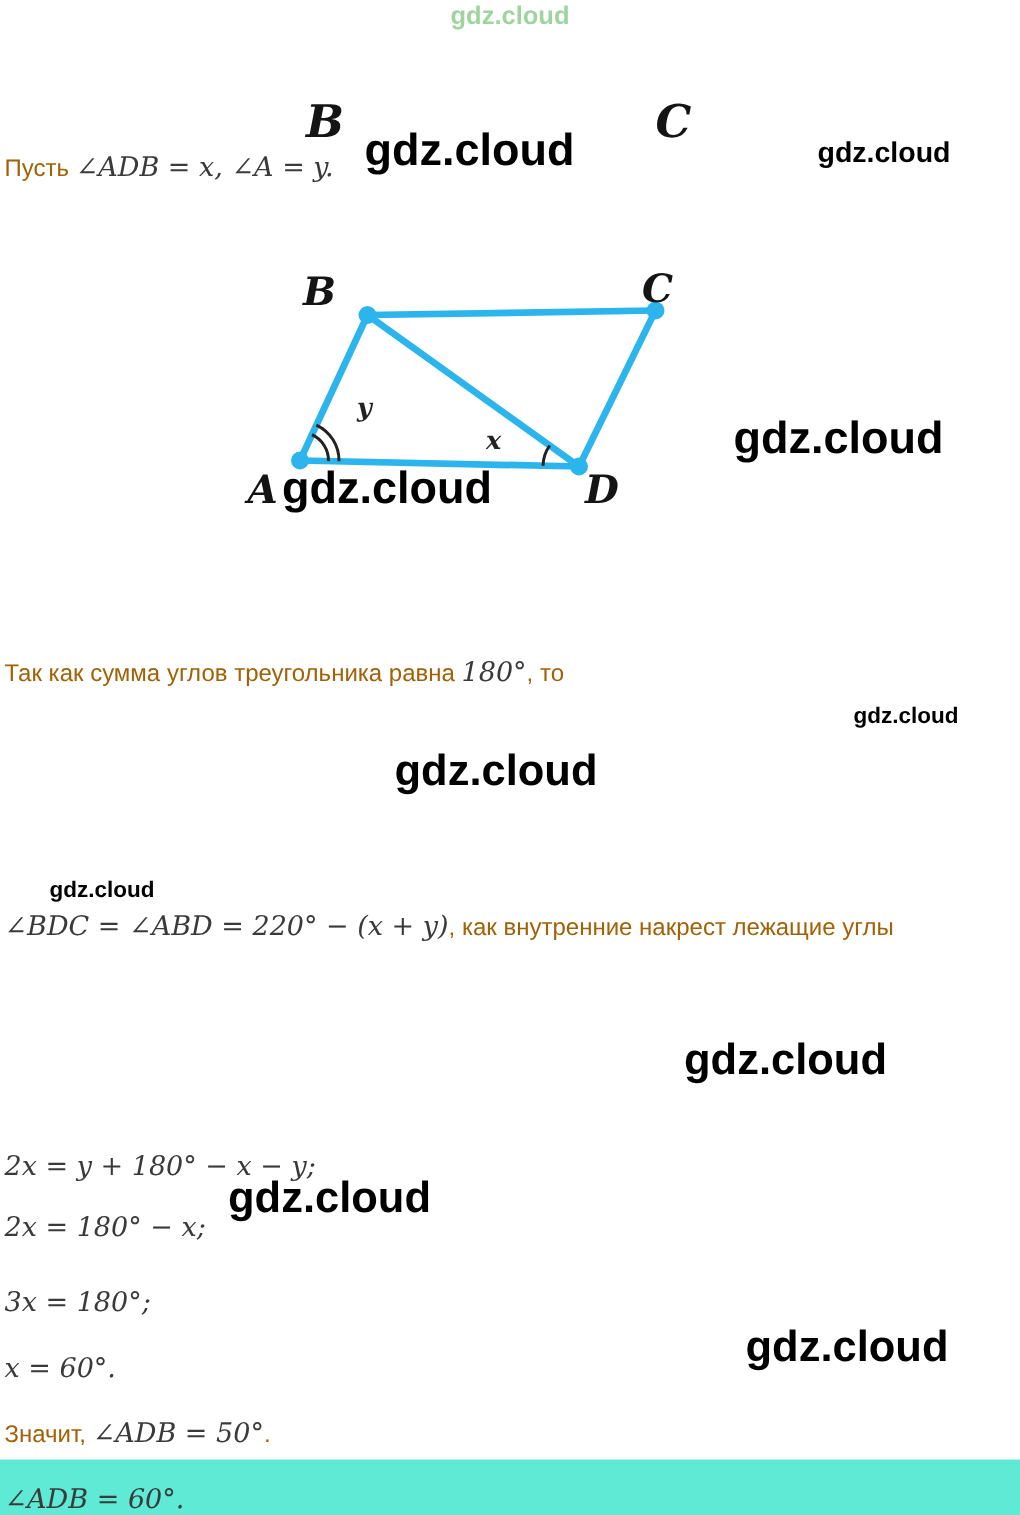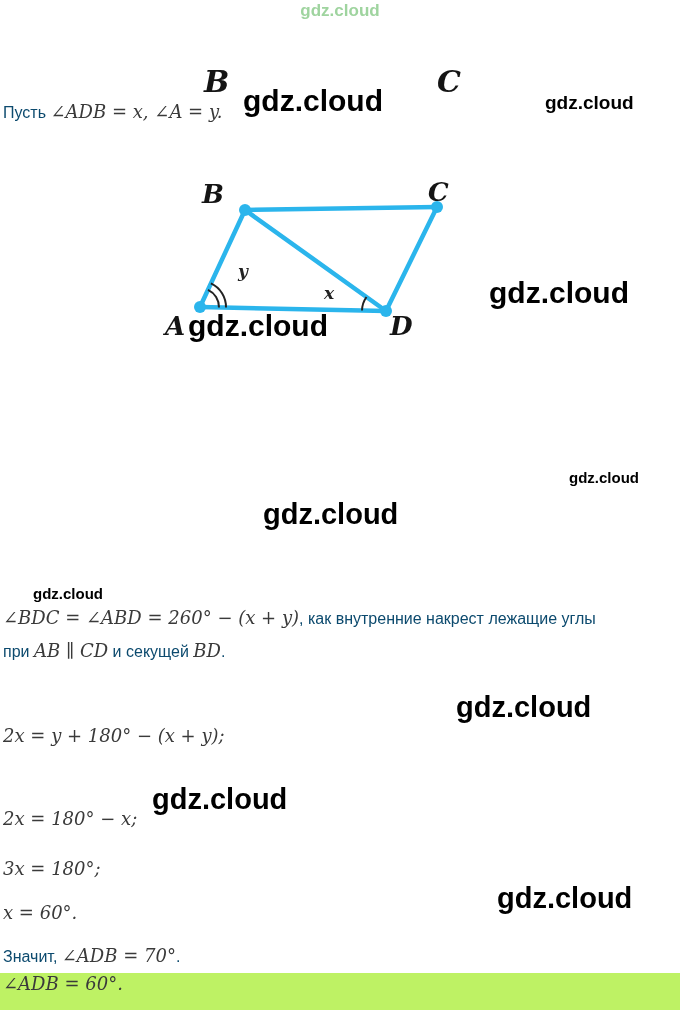--- a/index.html
+++ b/index.html
@@ -9,21 +9,21 @@
     background:#ffffff;
     overflow:hidden;
     font-family:"Liberation Sans", sans-serif;
     color:#3d3d3d;
   }
   .page { position:relative; width:680px; height:880px; }
 
   
   .seg-txt {
     font-family:"Liberation Sans","DejaVu Sans",sans-serif;
-    font-size:16px; color:#0c4a6e;
+    font-size:16px; color:#a16207;
   }
   .seg-math {
     font-family:"DejaVu Serif","Liberation Serif",serif;
     font-style:italic; font-size:18px; color:#3a3a3a;
   }
   .line { position:absolute; left:3px; white-space:nowrap; line-height:24px; }
 
   
   .intro { top:100px; }
   .l0 { top:437px; }
@@ -73,22 +73,22 @@
     font-style:italic; font-weight:bold; font-size:26px; fill:#141414;
   }
   .alabel text {
     font-family:"DejaVu Serif","Liberation Serif",serif;
     font-style:italic; font-weight:bold; font-size:17px; fill:#222222;
   }
 
   
   .answer-band {
     position:absolute; left:0; top:973px; width:680px; height:37px;
-    background:#bef264;
-    display:flex; align-items:flex-start; padding-left:3px;
+    background:#5eead4;
+    display:flex; align-items:flex-end; padding-left:3px;
   }
   .answer-band .seg-math { font-size:18px; }
 </style>
 </head>
 <body>
 
 <div class="page">
 
   <div class="wm wm-top">gdz.cloud</div>
   <div class="wm wm1">gdz.cloud</div>
@@ -131,25 +131,25 @@
       <text x="288" y="36">C</text>
       <text x="25" y="170">A</text>
       <text x="250" y="170">D</text>
     </g>
     <g class="alabel">
       <text x="98" y="112">y</text>
       <text x="184" y="134">x</text>
     </g>
   </svg>
 
-  <div class="line l4"><span class="seg-math">∠BDC = ∠ABD = 260° − (x + y)</span><span class="seg-txt">, как внутренние накрест лежащие углы</span></div>
-  <div class="line l5"><span class="seg-txt">при </span><span class="seg-math">AB ∥ CD</span><span class="seg-txt"> и секущей </span><span class="seg-math">BD</span><span class="seg-txt">.</span></div>
-  <div class="line l7"><span class="seg-math">2x = y + 180° − (x + y);</span></div>
+  <div class="line l0"><span class="seg-txt">Так как сумма углов треугольника равна </span><span class="seg-math">180°</span><span class="seg-txt">, то</span></div>
+  <div class="line l4"><span class="seg-math">∠BDC = ∠ABD = 220° − (x + y)</span><span class="seg-txt">, как внутренние накрест лежащие углы</span></div>
+  <div class="line l8"><span class="seg-math">2x = y + 180° − x − y;</span></div>
   <div class="line l9"><span class="seg-math">2x = 180° − x;</span></div>
   <div class="line l10"><span class="seg-math">3x = 180°;</span></div>
   <div class="line l11"><span class="seg-math">x = 60°.</span></div>
-  <div class="line l12"><span class="seg-txt">Значит, </span><span class="seg-math">∠ADB = 70°</span><span class="seg-txt">.</span></div>
+  <div class="line l12"><span class="seg-txt">Значит, </span><span class="seg-math">∠ADB = 50°</span><span class="seg-txt">.</span></div>
 
   <div class="answer-band">
     <div class="line-inline"><span class="seg-math">∠ADB = 60°.</span></div>
   </div>
 
 </div>
 
 </body></html>

